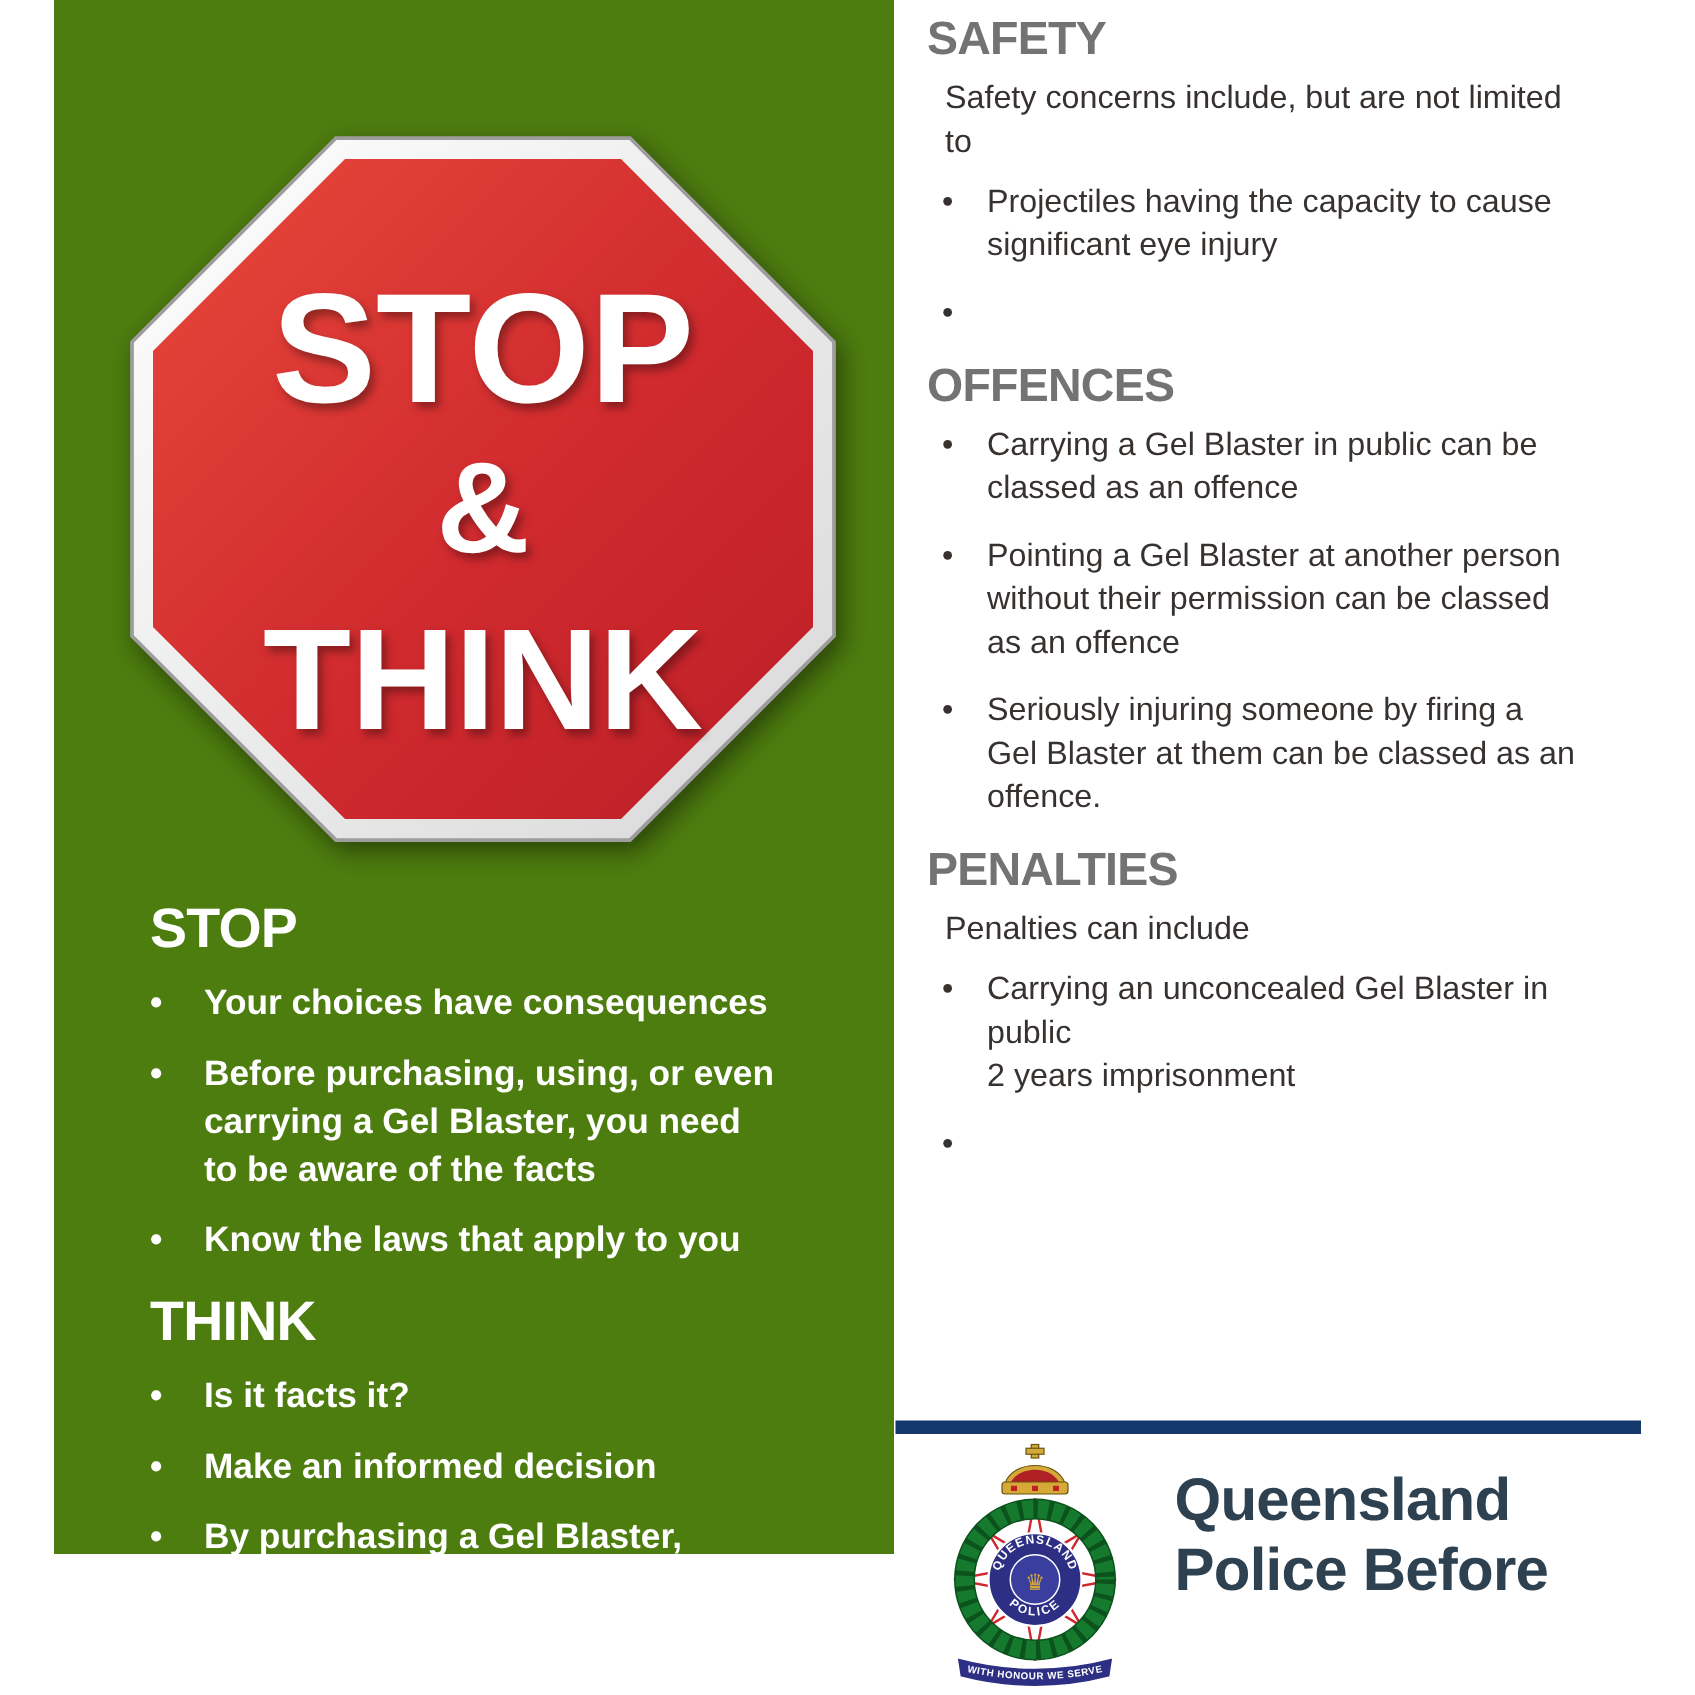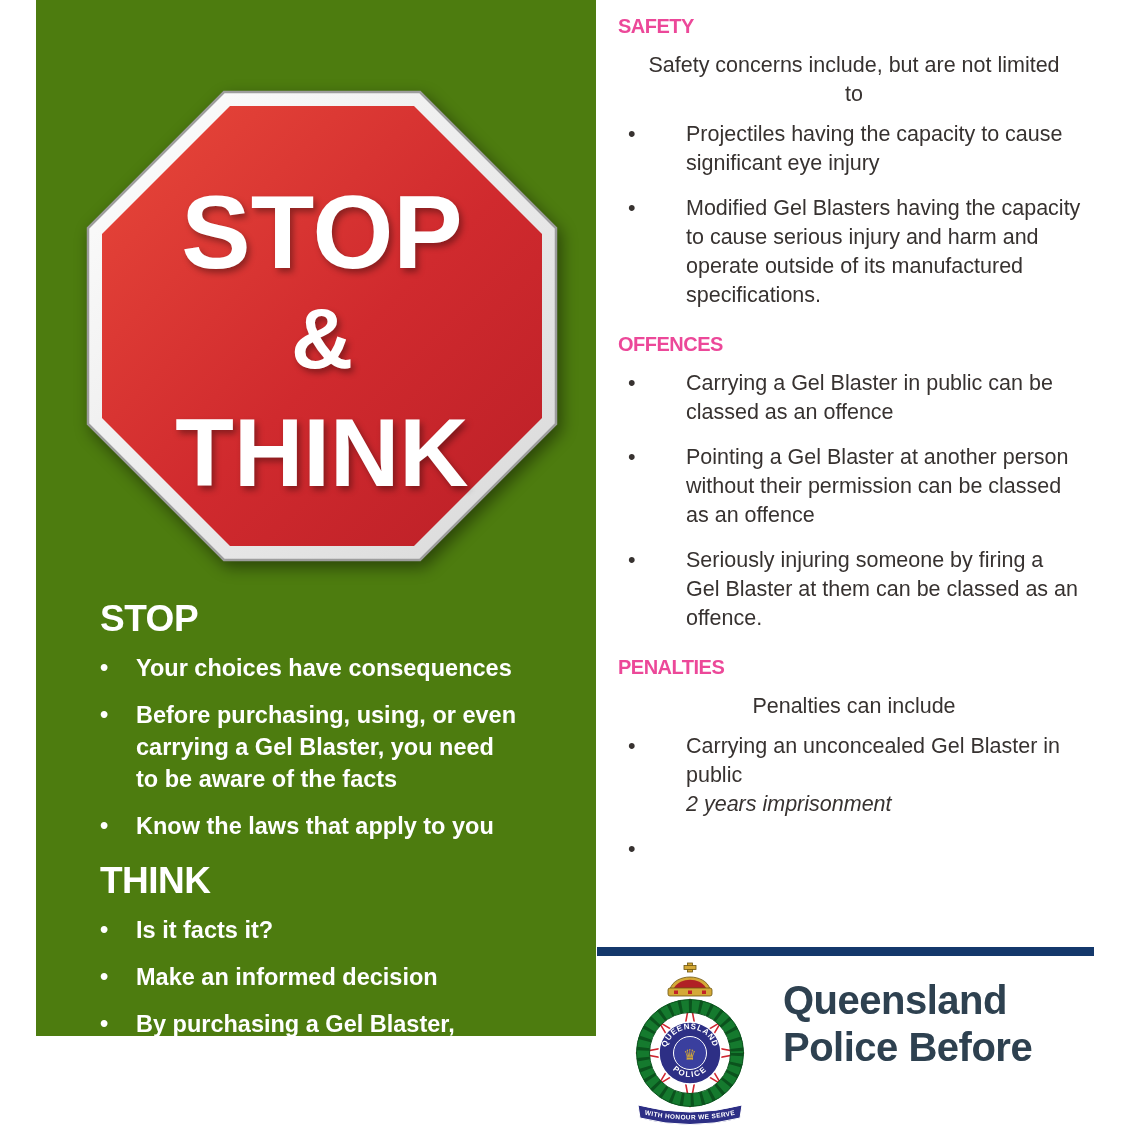--- a/index.html
+++ b/index.html
@@ -11,27 +11,27 @@
              filter:drop-shadow(4px 6px 8px rgba(0,0,0,0.45));}
   .left-section{position:absolute;width:470px;color:#ffffff;}
   .sec-stop{left:64px;top:598px;}
   .sec-think{left:64px;top:860px;}
   .left-section h2{margin:0 0 12px 0;font-size:37px;font-weight:bold;letter-spacing:-0.5px;color:#fff;}
   .lbullet{display:flex;margin-bottom:15px;font-size:23.5px;font-weight:bold;line-height:32px;}
   .lbullet .dot{flex:none;width:36px;}
   .lbullet .txt{white-space:pre-line;}
   
   .right-col{position:absolute;left:618px;top:8px;width:470px;color:#373230;}
-  .right-col h2{margin:0 0 7px 0;font-size:20px;font-weight:bold;letter-spacing:-0.5px;
-                color:#ec4899;line-height:36px;}
-  .right-col .intro{margin:0 0 11px 2px;font-size:21.5px;line-height:29px;white-space:pre-line;text-align:center;}
+  .right-col h2{margin:0 0 7px 0;font-size:31px;font-weight:bold;letter-spacing:-0.5px;
+                color:#737373;line-height:36px;}
+  .right-col .intro{margin:0 0 11px 12px;font-size:21.5px;line-height:29px;white-space:pre-line;}
   .rbullet{display:flex;margin-bottom:16px;font-size:21.5px;line-height:29px;}
   .rbullet .dot{flex:none;width:40px;padding-left:10px;box-sizing:border-box;}
-  .rbullet .txt{white-space:pre-line;margin-left:28px;}
-  .penalty{font-style:italic;}
+  .rbullet .txt{white-space:pre-line;}
+  .penalty{}
   .mt{margin-top:16px;}
   
   .footer{position:absolute;left:597px;top:947px;width:497px;height:183px;}
   .divider{position:absolute;left:0;top:0;width:497px;height:9px;background:#14386b;}
   .badge{position:absolute;left:28px;top:14px;width:130px;height:168px;}
   .org-name{position:absolute;left:186px;top:30px;font-size:40px;font-weight:bold;
             line-height:47px;color:#2e4150;letter-spacing:-0.5px;}
 </style>
 </head>
 <body>
@@ -106,24 +106,20 @@
       <h2>SAFETY</h2>
       <p class="intro">Safety concerns include, but are not limited
 to</p>
       <div class="rbullet">
         <span class="dot">•</span>
         <span class="txt">Projectiles having the capacity to cause
 significant eye injury</span>
       </div>
       <div class="rbullet">
         <span class="dot">•</span>
-        <span class="txt">Modified Gel Blasters having the capacity
-to cause serious injury and harm and
-operate outside of its manufactured
-specifications.</span>
       </div>
     </section>
 
     <section>
       <h2>OFFENCES</h2>
       <div class="rbullet">
         <span class="dot">•</span>
         <span class="txt">Carrying a Gel Blaster in public can be
 classed as an offence</span>
       </div>

